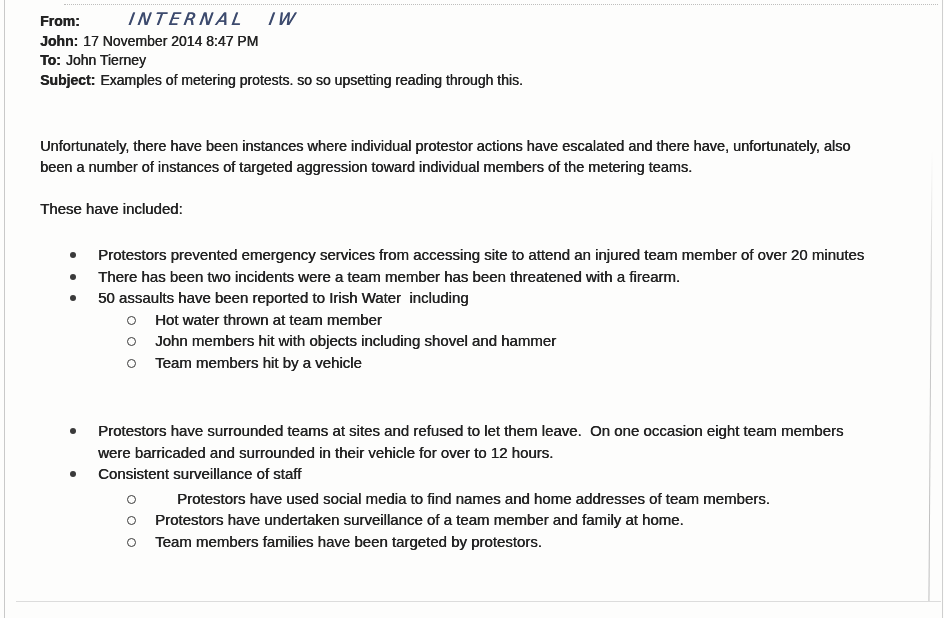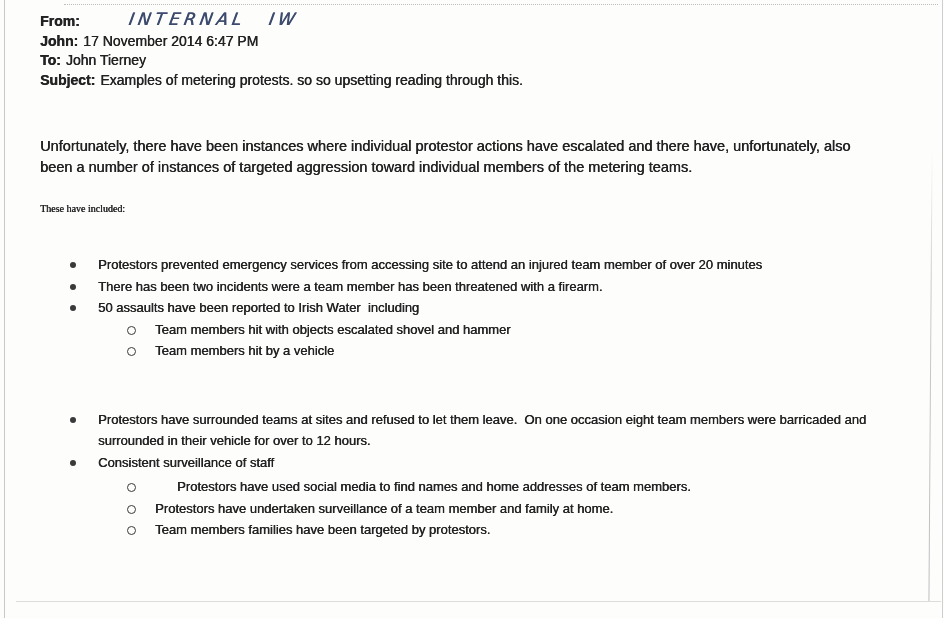--- a/index.html
+++ b/index.html
@@ -67,26 +67,25 @@
   }
   .intro {
     margin: 46px 0 0 0;
     font-size: 14.5px;
     line-height: 20.7px;
     max-width: 815px;
     white-space: pre-wrap;
   }
   .included {
     margin: 22px 0 0 0;
-    font-size: 10px;
+    font-size: 15px;
     line-height: 20.7px;
     white-space: pre-wrap;
-    font-family: Liberation Serif, serif;
   }
-  .list { margin-top: 34px; font-size: 13px; }
+  .list { margin-top: 24px; font-size: 15px; }
   .row { display: flex; align-items: flex-start; line-height: 21.5px; }
   .row .txt { white-space: pre-wrap; max-width: 770px; }
   .marker-l1 {
     flex: none;
     width: 6px; height: 6px; border-radius: 50%;
     background: #3a3a3a;
     margin: 8px 22px 0 30px;
   }
   .marker-l2 {
     flex: none;
@@ -107,21 +106,21 @@
   <div class="artifact-top"></div>
   <div class="edge-left"></div>
   <div class="edge-right-outer"></div>
   <div class="edge-right-inner"></div>
   <div class="artifact-bottom"></div>
 
   <div class="content">
 
     <div class="email-header">
       <div class="hrow"><span class="hlabel">From:</span><span class="handwriting">INTERNAL IW</span></div>
-      <div class="hrow"><span class="hlabel">John:</span><span class="hvalue">17 November 2014 6:47 PM</span></div>
+      <div class="hrow"><span class="hlabel">John:</span><span class="hvalue">17 November 2014 8:47 PM</span></div>
       <div class="hrow"><span class="hlabel">To:</span><span class="hvalue">John Tierney</span></div>
       <div class="hrow"><span class="hlabel">Subject:</span><span class="hvalue">Examples of metering protests. so so upsetting reading through this.</span></div>
     </div>
 
     <p class="intro">Unfortunately, there have been instances where individual protestor actions have escalated and there have, unfortunately, also been a number of instances of targeted aggression toward individual members of the metering teams.</p>
 
     <p class="included">These have included:</p>
 
     <div class="list">
 
@@ -133,21 +132,25 @@
         <span class="marker-l1"></span>
         <span class="txt">There has been two incidents were a team member has been threatened with a firearm.</span>
       </div>
       <div class="row">
         <span class="marker-l1"></span>
         <span class="txt">50 assaults have been reported to Irish Water  including</span>
       </div>
 
       <div class="row">
         <span class="marker-l2"></span>
-        <span class="txt">Team members hit with objects escalated shovel and hammer</span>
+        <span class="txt">Hot water thrown at team member</span>
+      </div>
+      <div class="row">
+        <span class="marker-l2"></span>
+        <span class="txt">John members hit with objects including shovel and hammer</span>
       </div>
       <div class="row">
         <span class="marker-l2"></span>
         <span class="txt">Team members hit by a vehicle</span>
       </div>
 
       <div class="group-gap"></div>
 
       <div class="row">
         <span class="marker-l1"></span>

